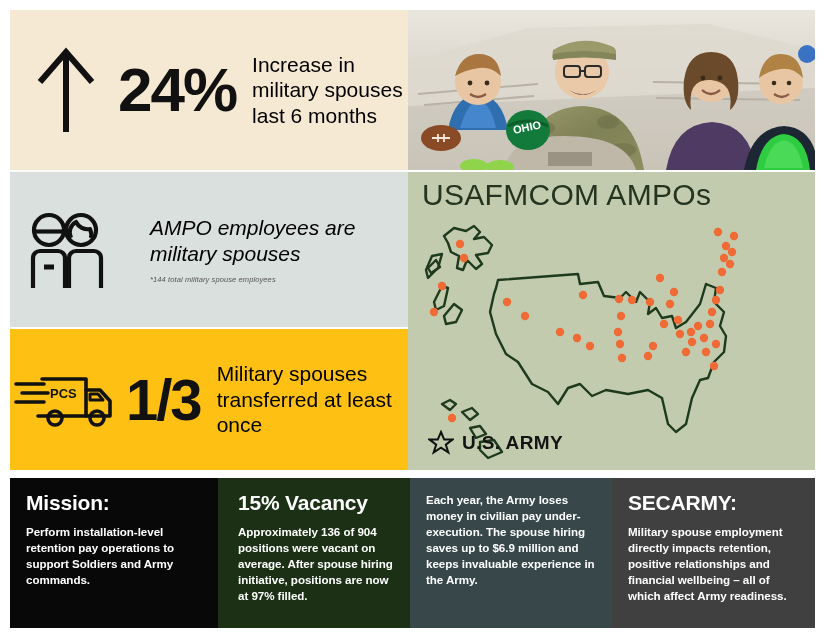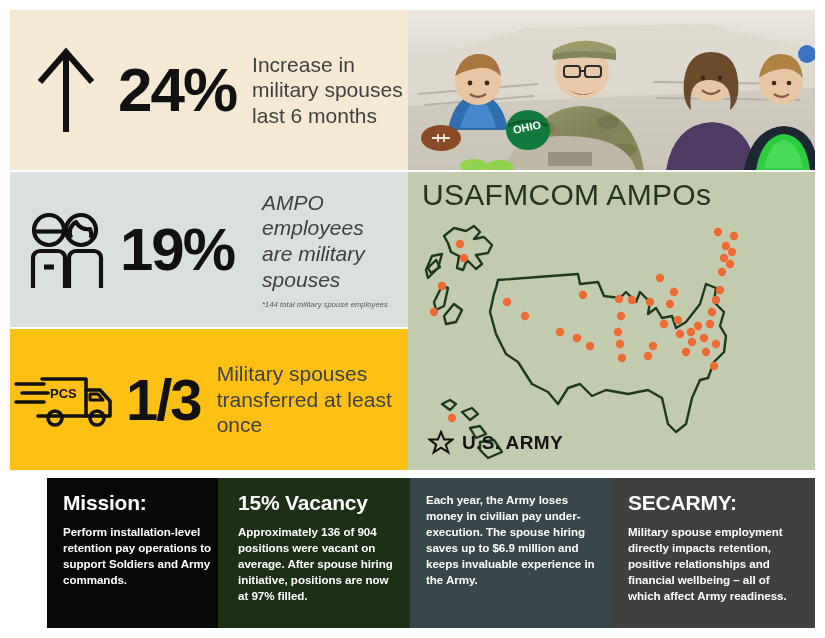--- a/index.html
+++ b/index.html
@@ -16,21 +16,21 @@
   #panel-ampo     { top:172px; height:155px; background:#dae0de; }
   #panel-pcs      { top:329px; height:141px; background:#fdc013; }
 
   .stat-icon { width:112px; flex:0 0 112px; display:flex; align-items:center;
     justify-content:center; }
   .stat-num  { font-weight:700; color:#111111; letter-spacing:-2px;
     line-height:1; flex:0 0 auto; }
   #num-increase { font-size:62px; margin-left:-4px; }
   #num-ampo     { font-size:60px; margin-left:-2px; }
   #num-pcs      { font-size:58px; margin-left:4px; }
-  .stat-text { font-size:21px; line-height:1.22; color:#404040;
+  .stat-text { font-size:21px; line-height:1.22; color:#000000;
     margin-left:16px; font-weight:400; padding-right:4px; }
   .stat-foot { font-size:7.5px; color:#555; margin-top:8px; letter-spacing:.1px; }
 
   
   #photo { position:absolute; left:408px; top:10px; width:407px; height:160px;
     overflow:hidden; background:#cfc9be; }
   #photo svg { display:block; }
 
   
   #map-panel { position:absolute; left:408px; top:172px; width:407px;
@@ -39,21 +39,21 @@
     font-weight:400; color:#24341f; letter-spacing:.3px; }
   #map-svg { position:absolute; left:0; top:34px; }
   #army-logo { position:absolute; left:20px; bottom:14px; display:flex;
     align-items:center; gap:8px; }
   #army-logo-text { font-size:19px; font-weight:700; color:#141414;
     letter-spacing:.4px; }
 
   
   .bot { position:absolute; top:478px; height:150px; padding:14px 14px 10px 16px;
     color:#ffffff; }
-  #bot-mission  { left:10px;  width:208px; background:#080808;margin-left:37px; }
+  #bot-mission  { left:10px;  width:208px; background:#080808; }
   #bot-vacancy  { left:218px; width:192px; background:#1c3016;padding-left:20px; }
   #bot-savings  { left:410px; width:202px; background:#37474a; }
   #bot-secarmy  { left:612px; width:203px; background:#404040; }
 
   .bot-title { font-size:21px; font-weight:700; line-height:1.05;
     margin-bottom:10px; letter-spacing:-.2px; }
   .bot-body  { font-size:11.6px; line-height:1.38; font-weight:700;
     letter-spacing:-.05px; }
 </style>
 </head>
@@ -84,21 +84,20 @@
           <path d="M48 30 a12 12 0 0 1 5 -16 a13 13 0 0 0 14 7 a14 14 0 0 1 1 9" stroke-linejoin="round"></path>
 
           <path d="M10 80 V50 a7 7 0 0 1 7 -7 h18 a7 7 0 0 1 7 7 V80" stroke-linejoin="round"></path>
 
           <path d="M46 80 V50 a7 7 0 0 1 7 -7 h18 a7 7 0 0 1 7 7 V80" stroke-linejoin="round"></path>
 
           <line x1="21" y1="59" x2="31" y2="59" stroke-width="5"></line>
         </g>
       </svg>
     </div>
-    <div class="stat-num" id="num-ampo">19%</div>
     <div style="margin-left:28px; padding-right:6px;font-style:italic;">
       <div class="stat-text" style="margin-left:0;">AMPO employees are military spouses</div>
       <div class="stat-foot">*144 total military spouse employees</div>
     </div>
   </div>
 
   <div class="stat-panel" id="panel-pcs">
     <div class="stat-icon">
       <svg width="104" height="64" viewBox="0 0 104 64" aria-hidden="true">
         <g fill="none" stroke="#111" stroke-width="3.6" stroke-linecap="round">

